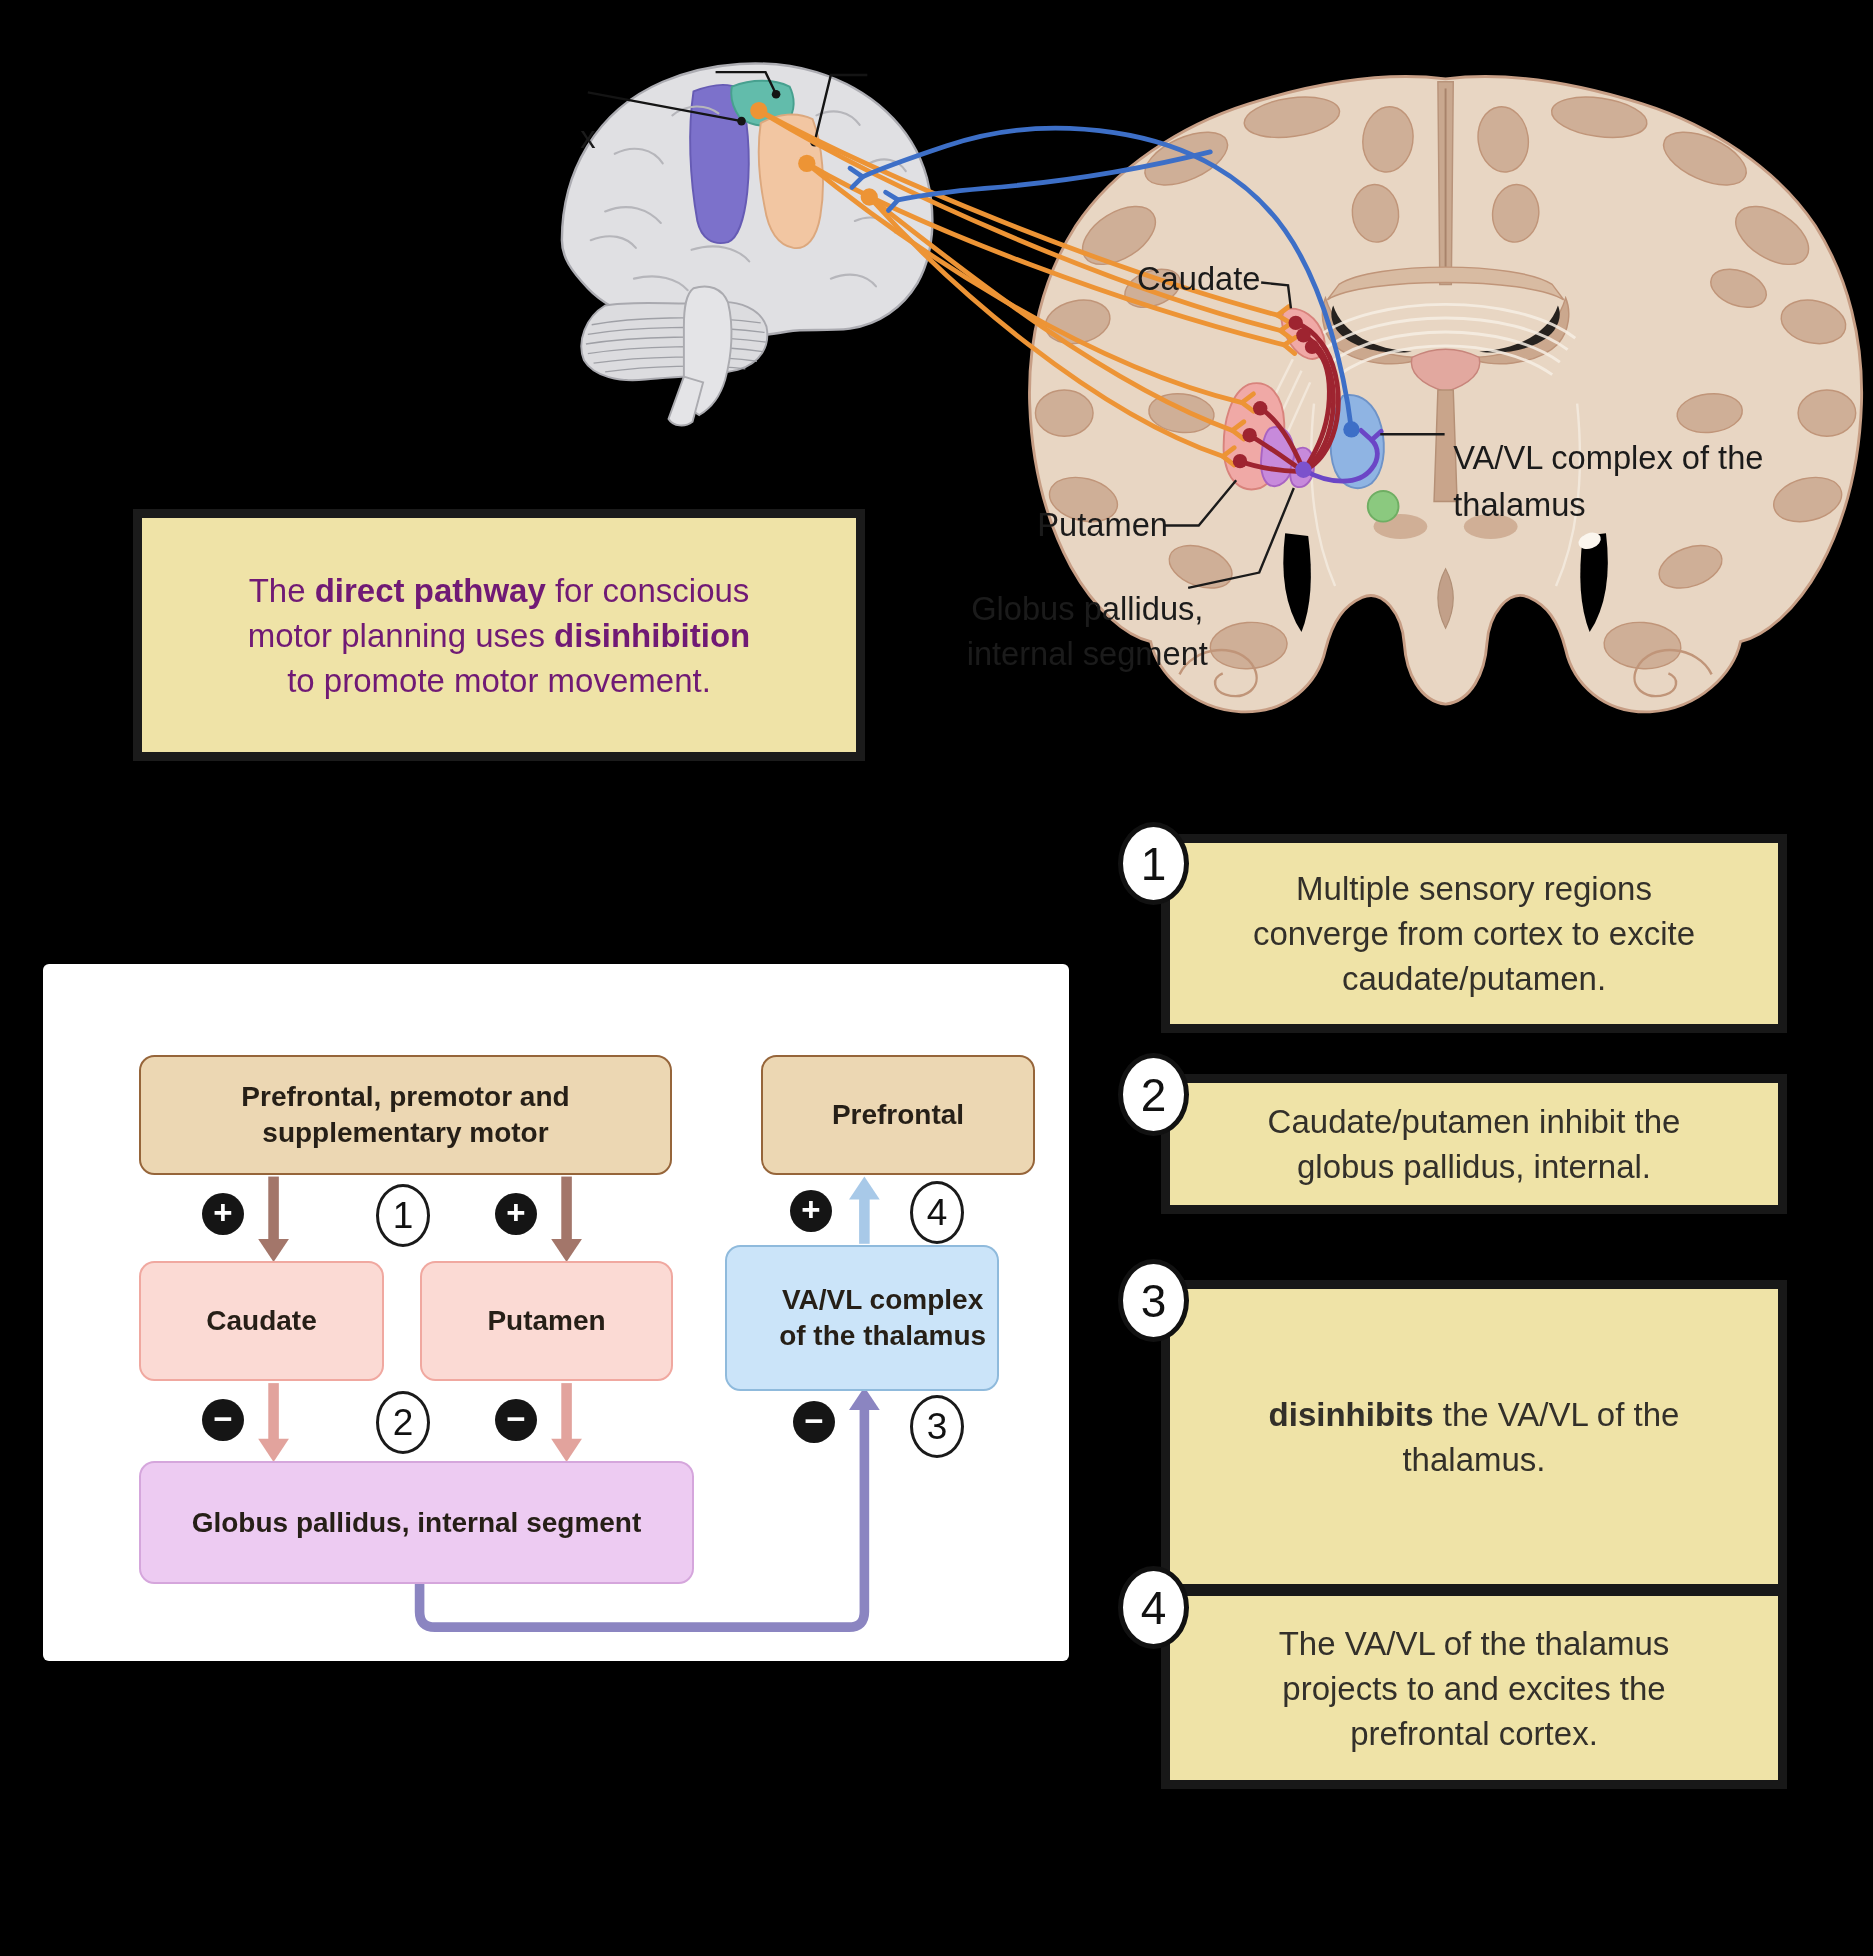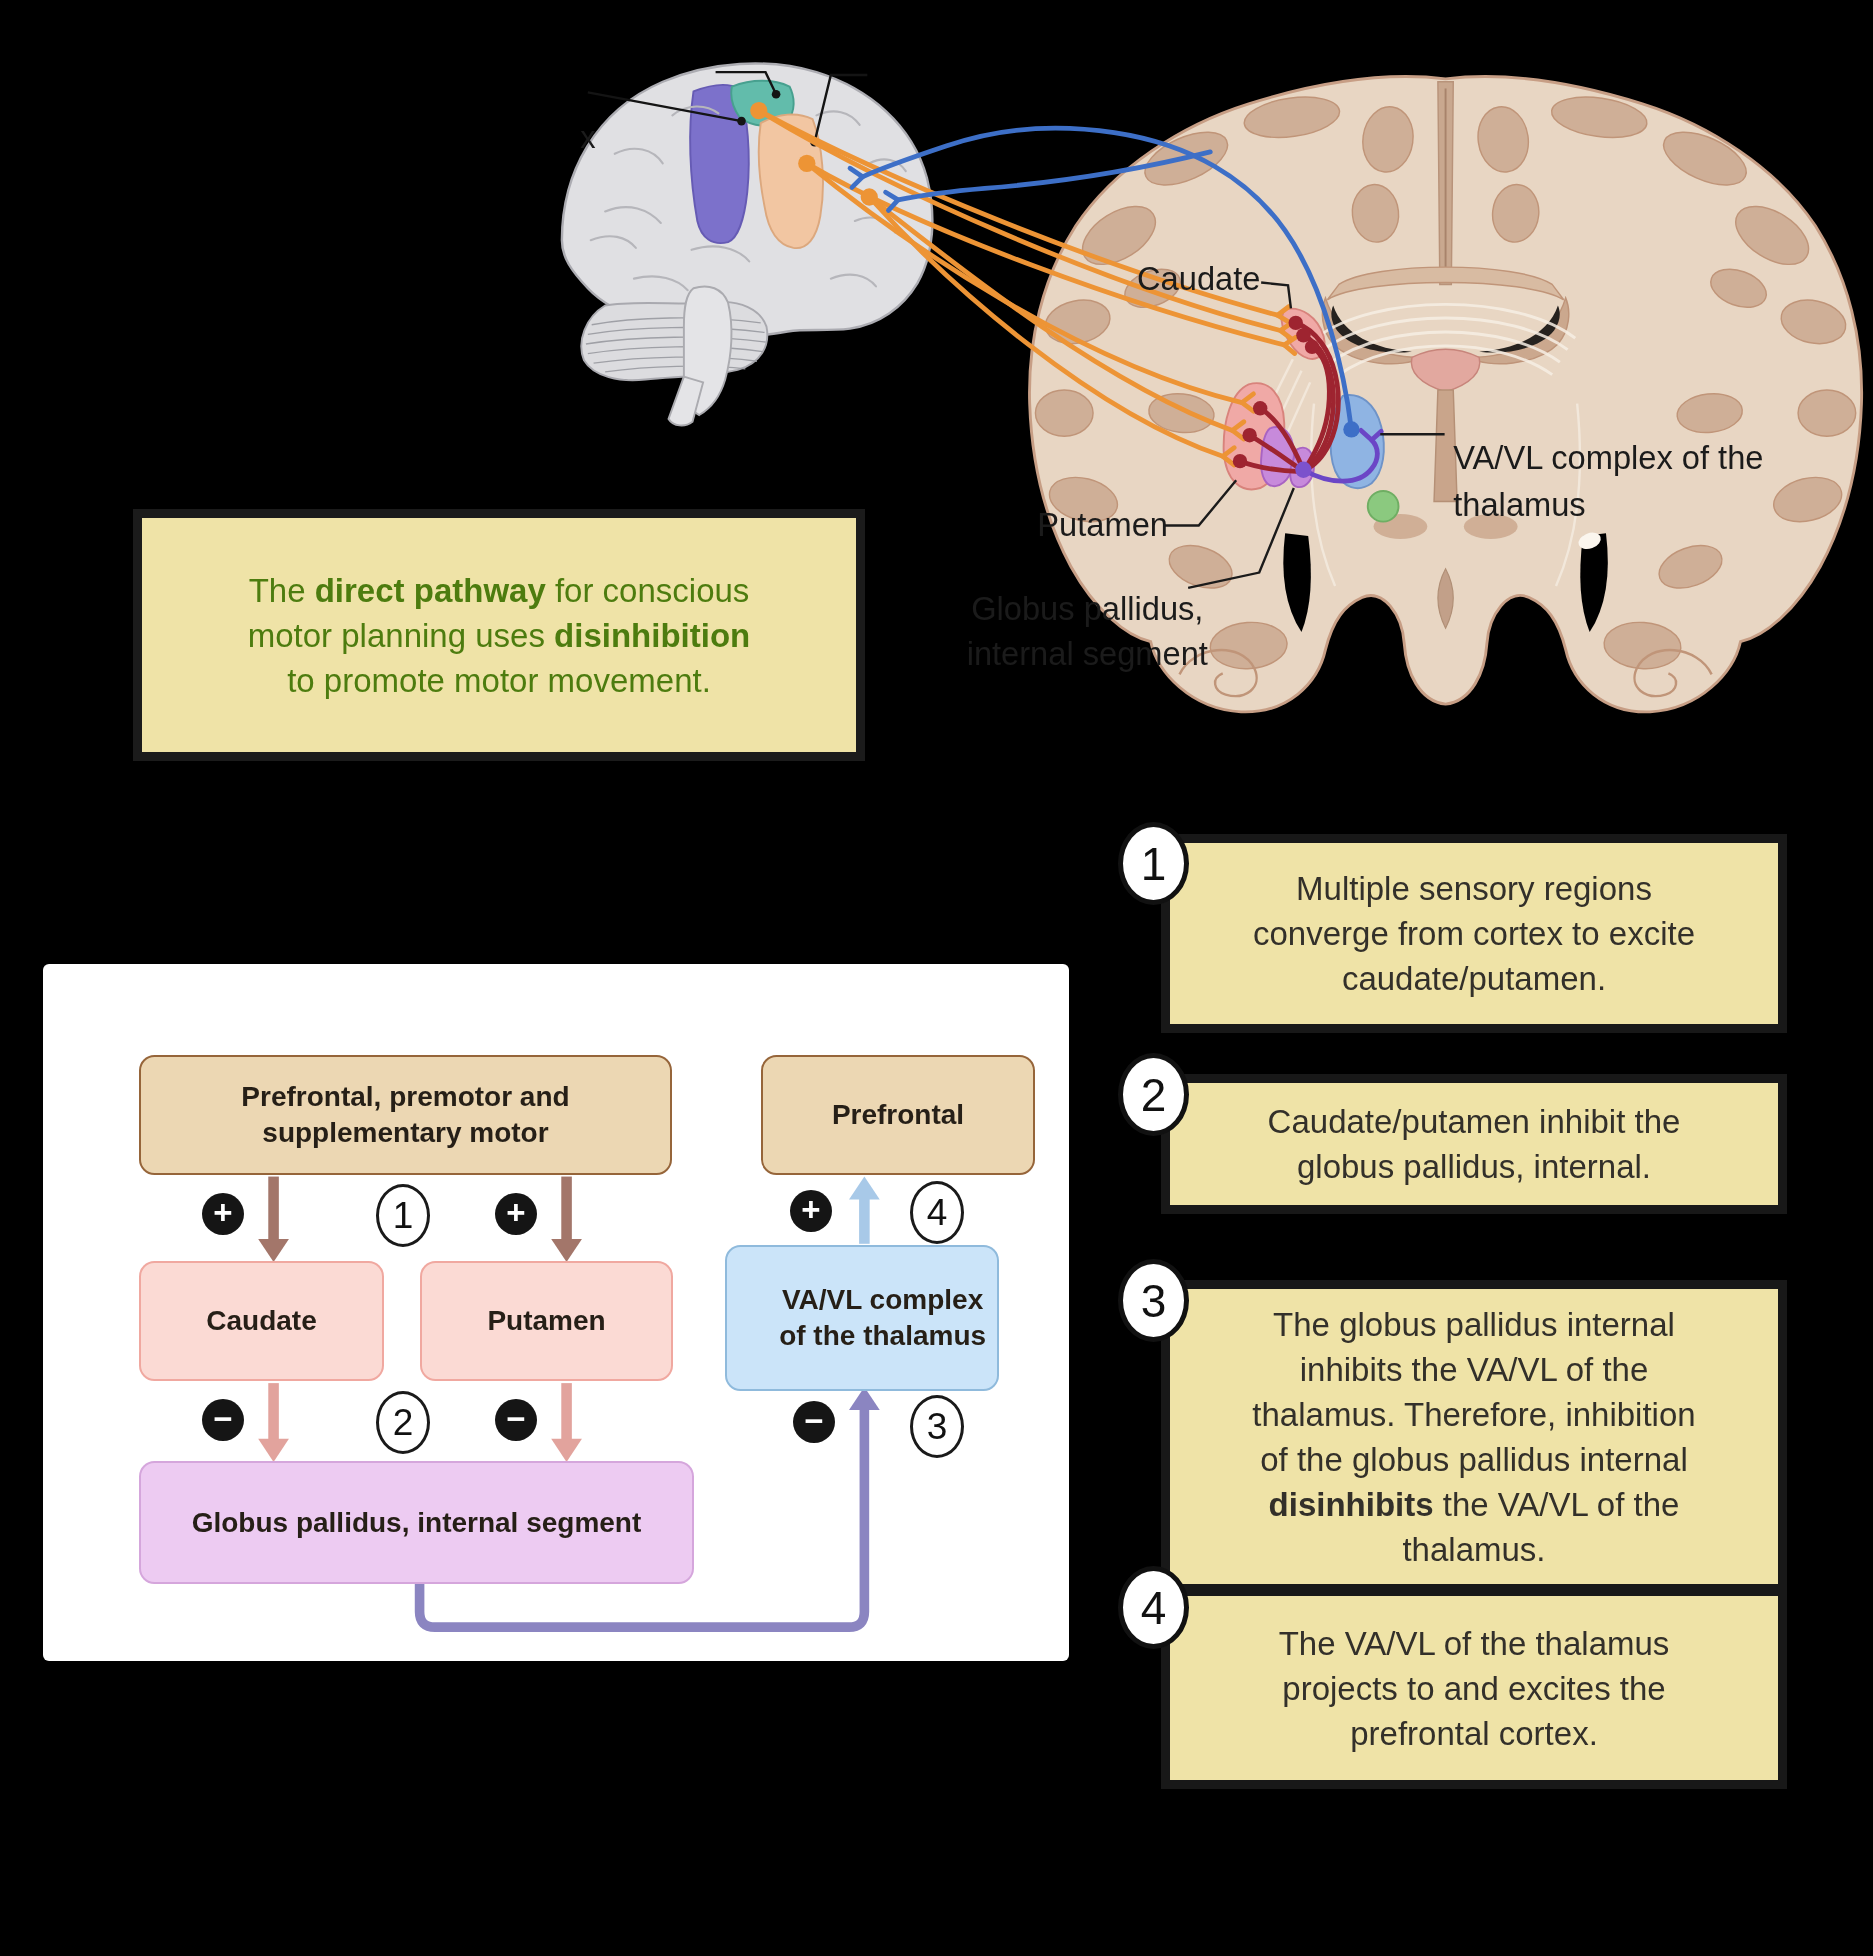--- a/index.html
+++ b/index.html
@@ -6,21 +6,21 @@
   #stage{position:relative;width:1873px;height:1957px;background:#000;overflow:hidden;
          font-family:"Liberation Sans",sans-serif;}
   #stage *{box-sizing:border-box;}
 
   
   #illu{position:absolute;left:0;top:0;}
 
   
   .caption-box{position:absolute;left:133px;top:509px;width:732px;height:252px;
     background:#EFE3A7;border:9.6px solid #1b1b1b;display:flex;align-items:center;justify-content:center;}
-  .caption-text{font-size:33px;line-height:45px;color:#4d7c0f;text-align:center;white-space:pre-line;}
+  .caption-text{font-size:33px;line-height:45px;color:#701a75;text-align:center;white-space:pre-line;}
 
   
   .panel{position:absolute;left:43px;top:964px;width:1026px;height:697px;background:#fff;border-radius:6px;}
   .fc-box{position:absolute;border-radius:15.4px;display:flex;align-items:center;justify-content:center;
     text-align:center;font-weight:700;font-size:28px;line-height:36px;color:#261f17;white-space:pre-line;padding:5.8px;}
   .fc-tan{background:#ECD7B3;border:2.9px solid #96653A;}
   .fc-pink{background:#FBDAD4;border:2.9px solid #F0A8A0;}
   .fc-purple{background:#EDCBF2;border:2.9px solid #D5A6DC;}
   .fc-blue{background:#CBE4F9;border:2.9px solid #8FBADC;padding-left:47px;}
 
@@ -302,25 +302,21 @@
   </div>
   <div class="step-circ" style="left:1118px;top:822px;">1</div>
 
   <div class="step-box" style="left:1161px;top:1074px;height:140px;">
     <div class="step-text"><span>Caudate/putamen inhibit the
 globus pallidus, internal.</span></div>
   </div>
   <div class="step-circ" style="left:1118px;top:1053px;">2</div>
 
   <div class="step-box" style="left:1161px;top:1280px;height:313px;">
-    <div class="step-text"><span>The globus pallidus internal
-inhibits the VA/VL of the
-thalamus. Therefore, inhibition
-of the globus pallidus internal
-</span><span style="font-weight: 700;">disinhibits</span><span> the VA/VL of the
+    <div class="step-text"><span style="font-weight: 700;">disinhibits</span><span> the VA/VL of the
 thalamus.</span></div>
   </div>
   <div class="step-circ" style="left:1118px;top:1259px;">3</div>
 
   <div class="step-box" style="left:1161px;top:1587px;height:202px;">
     <div class="step-text"><span>The VA/VL of the thalamus
 projects to and excites the
 prefrontal cortex.</span></div>
   </div>
   <div class="step-circ" style="left:1118px;top:1566px;">4</div>

